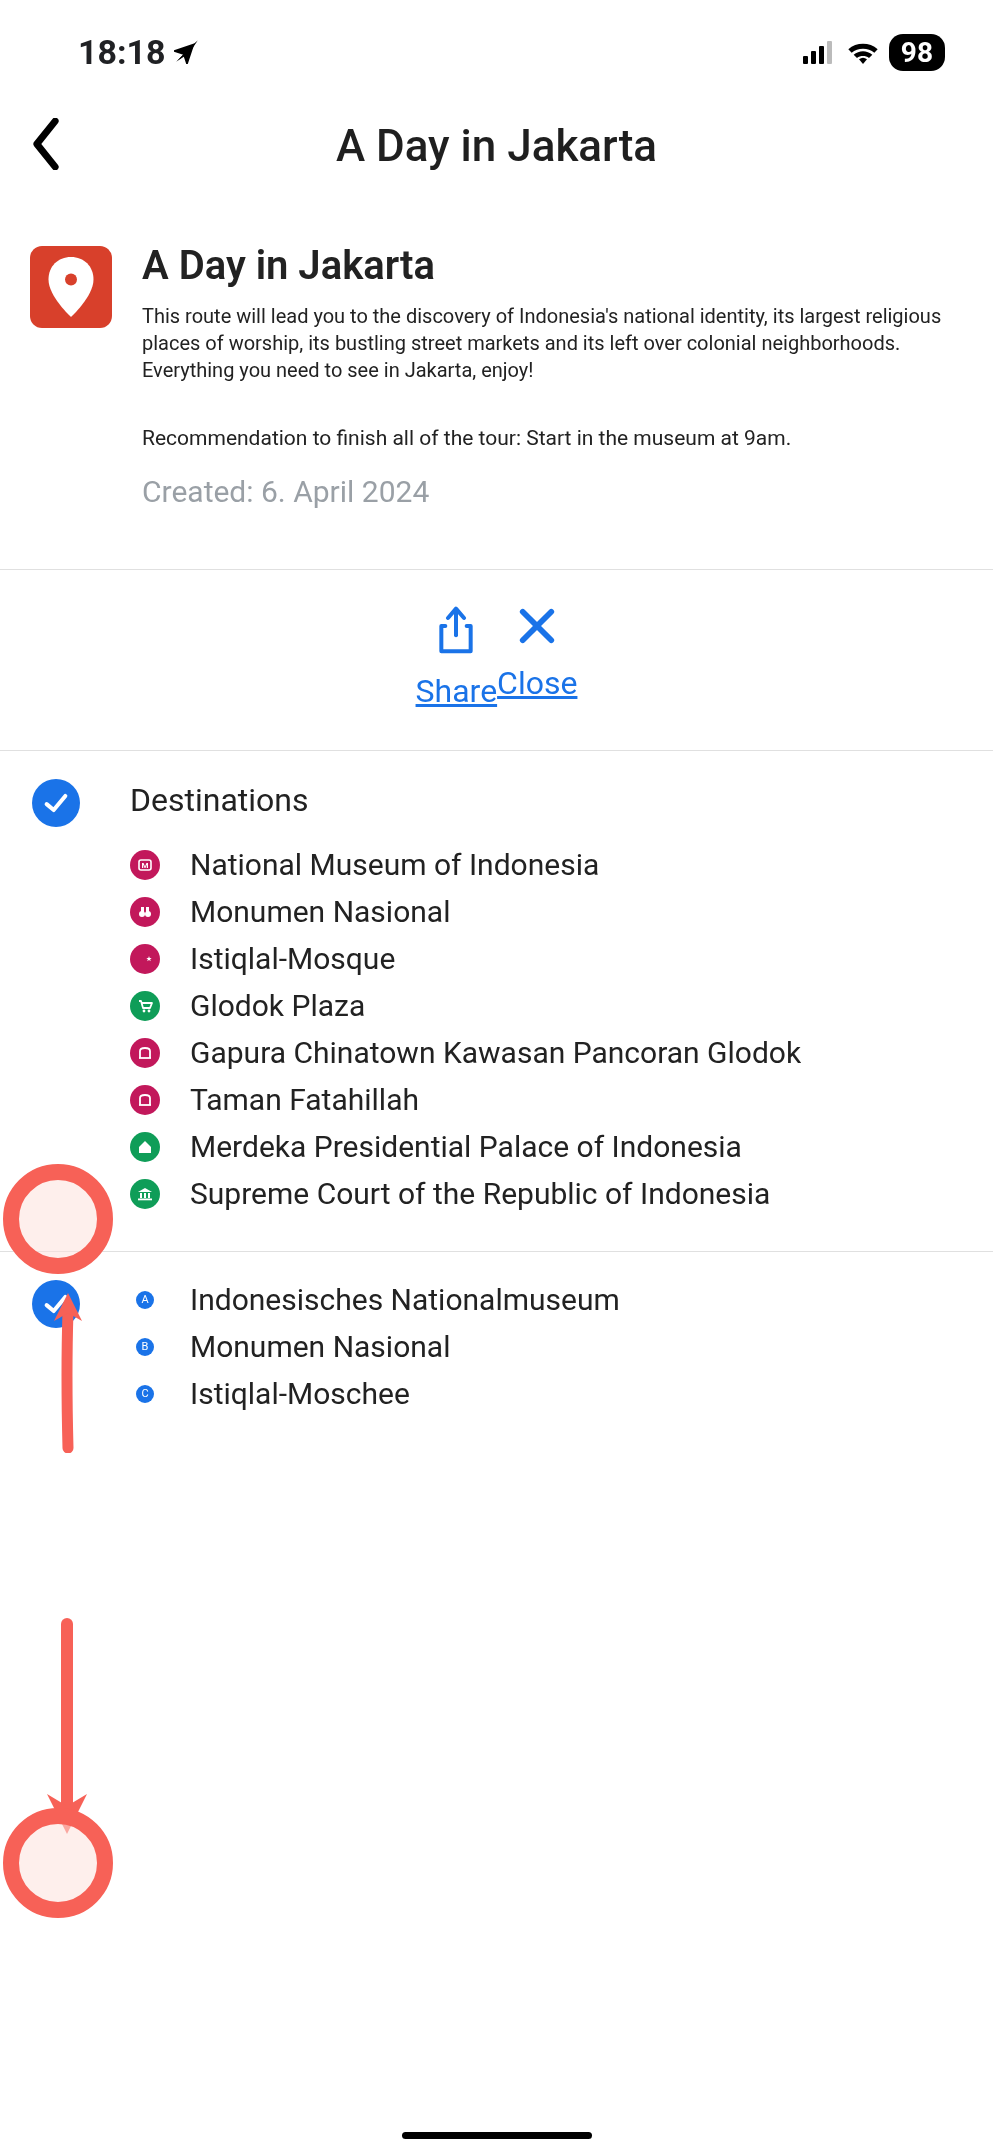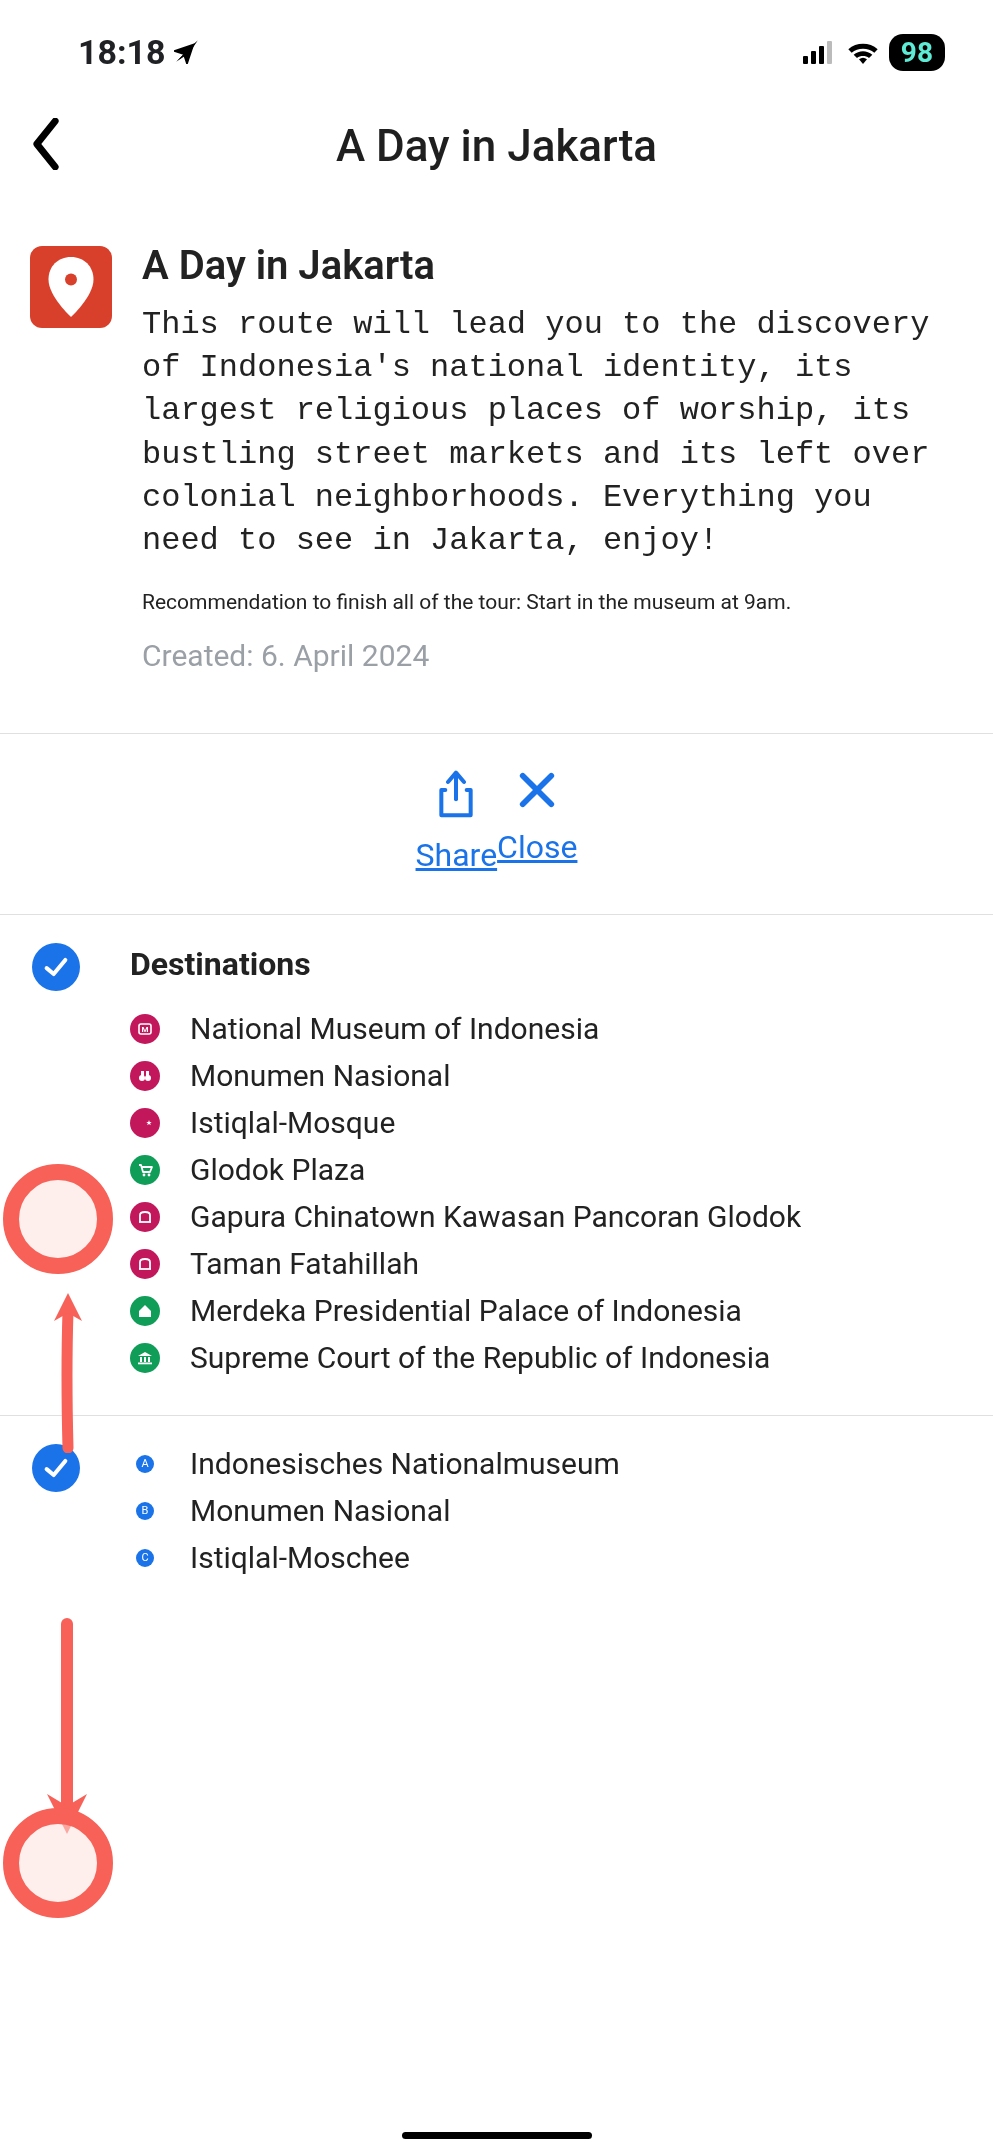--- a/index.html
+++ b/index.html
@@ -20,21 +20,21 @@
     align-items: center;
     padding: 24px 48px 0 78px;
     height: 80px;
     font-weight: 700;
     font-size: 34px;
   }
   .status-left { display: flex; align-items: center; gap: 8px; }
   .status-right { display: flex; align-items: center; gap: 10px; }
   .battery-pill {
     background: #000;
-    color: #5eead4;
+    color: #ffffff;
     border-radius: 14px;
     padding: 2px 12px;
     font-size: 28px;
     font-weight: 700;
   }
 
   
   .header {
     display: flex;
     align-items: center;
@@ -73,25 +73,24 @@
     margin-top: 4px;
   }
   .trip-text { flex: 1; }
   .trip-title {
     font-size: 40px;
     font-weight: 600;
     color: #222;
     margin-bottom: 14px;
   }
   .trip-desc {
-    font-size: 32px;
+    font-size: 20px;
     line-height: 1.35;
     color: #222;
-    margin-bottom: 26px;
-    font-family: Liberation Mono, monospace;
+    margin-bottom: 40px;
   }
   .trip-reco {
     font-size: 21px;
     line-height: 1.35;
     color: #222;
     margin-bottom: 22px;
   }
   .trip-created {
     font-size: 30px;
     color: #9aa0a6;
@@ -123,21 +122,21 @@
     color: #1a73e8;
   }
 
   
   .section {
     padding: 30px 30px 30px 130px;
     position: relative;
   }
   .section-title {
     font-size: 32px;
-    font-weight: 700;
+    font-weight: 400;
     color: #222;
     margin-bottom: 28px;
   }
   .check-circle {
     position: absolute;
     left: 32px;
     top: 28px;
     width: 48px;
     height: 48px;
     background: #1a73e8;

